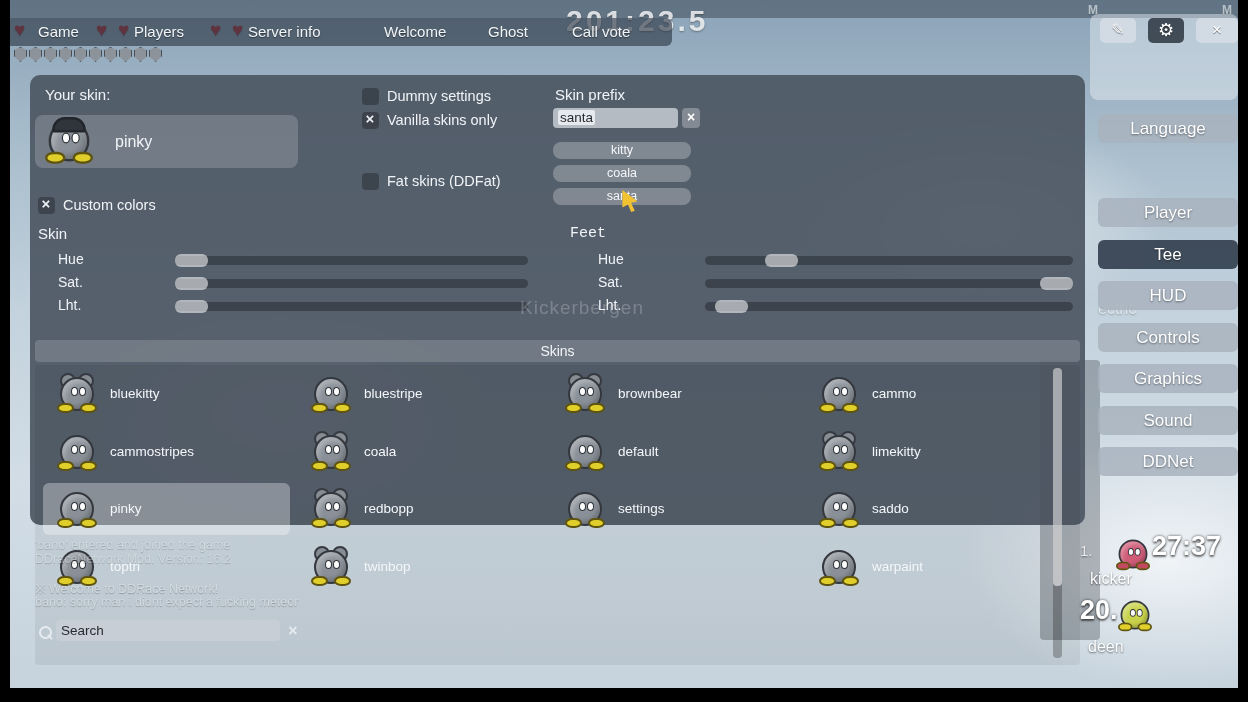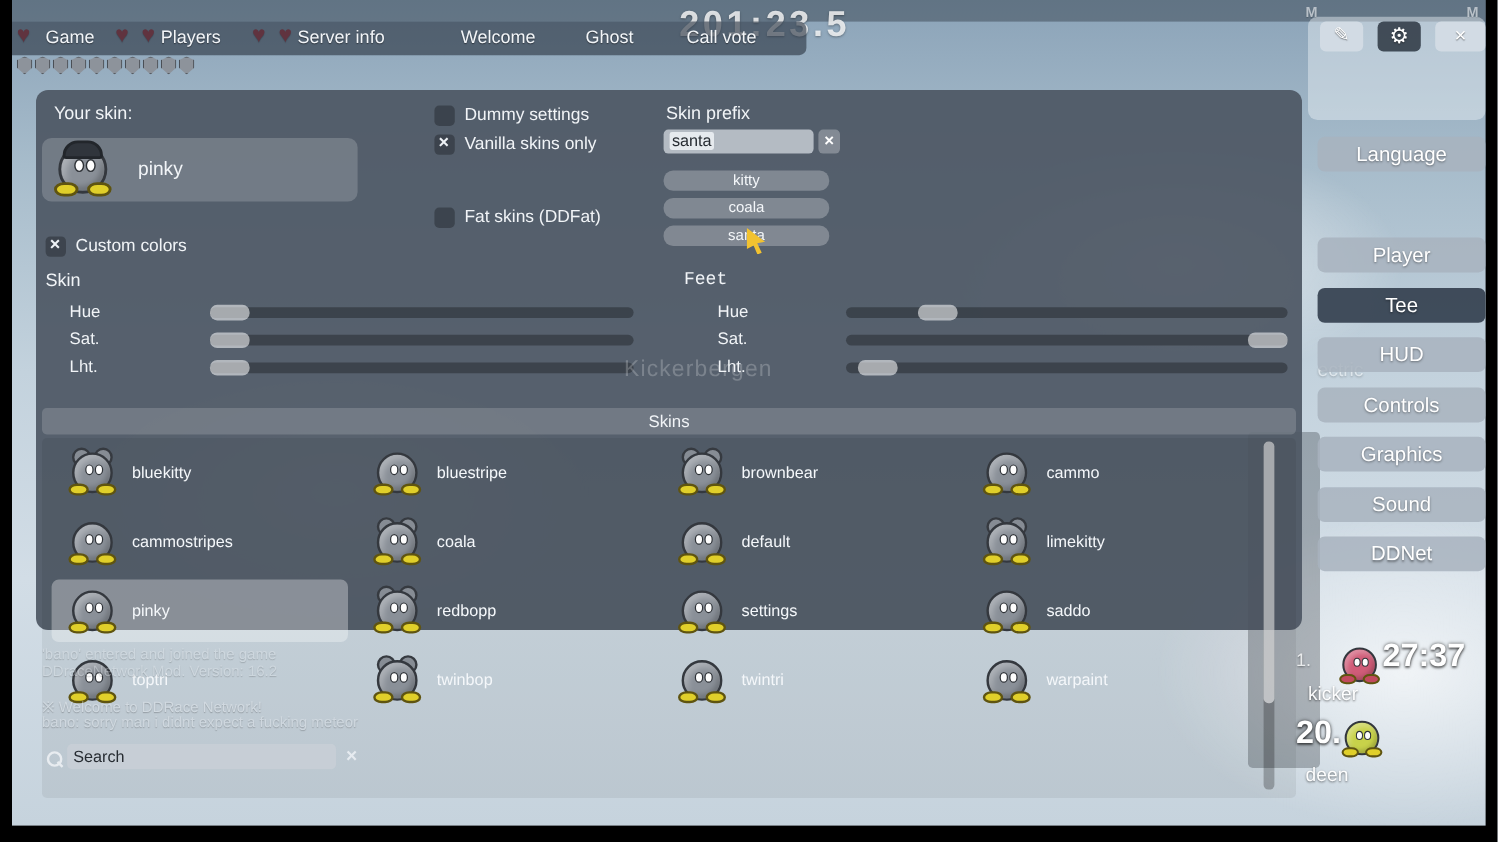--- a/index.html
+++ b/index.html
@@ -398,30 +398,20 @@
       <div class="skin-cell" style="left:267px;top:466px;">
         <div class="tee has-ears" style="position:absolute;left:14px;top:6px;">
             <div class="foot l"></div>
             <div class="foot r"></div>
             <div class="body"></div>
             <div class="eye l"></div>
             <div class="eye r"></div>
           </div>
         <span class="sname">twinbop</span>
       </div>
-      <div class="skin-cell" style="left:521px;top:466px;">
-        <div class="tee" style="position:absolute;left:14px;top:6px;">
-            <div class="foot l"></div>
-            <div class="foot r"></div>
-            <div class="body"></div>
-            <div class="eye l"></div>
-            <div class="eye r"></div>
-          </div>
-        <span class="sname">twintri</span>
-      </div>
       <div class="skin-cell" style="left:775px;top:466px;">
         <div class="tee" style="position:absolute;left:14px;top:6px;">
             <div class="foot l"></div>
             <div class="foot r"></div>
             <div class="body"></div>
             <div class="eye l"></div>
             <div class="eye r"></div>
           </div>
         <span class="sname">warpaint</span>
       </div>

